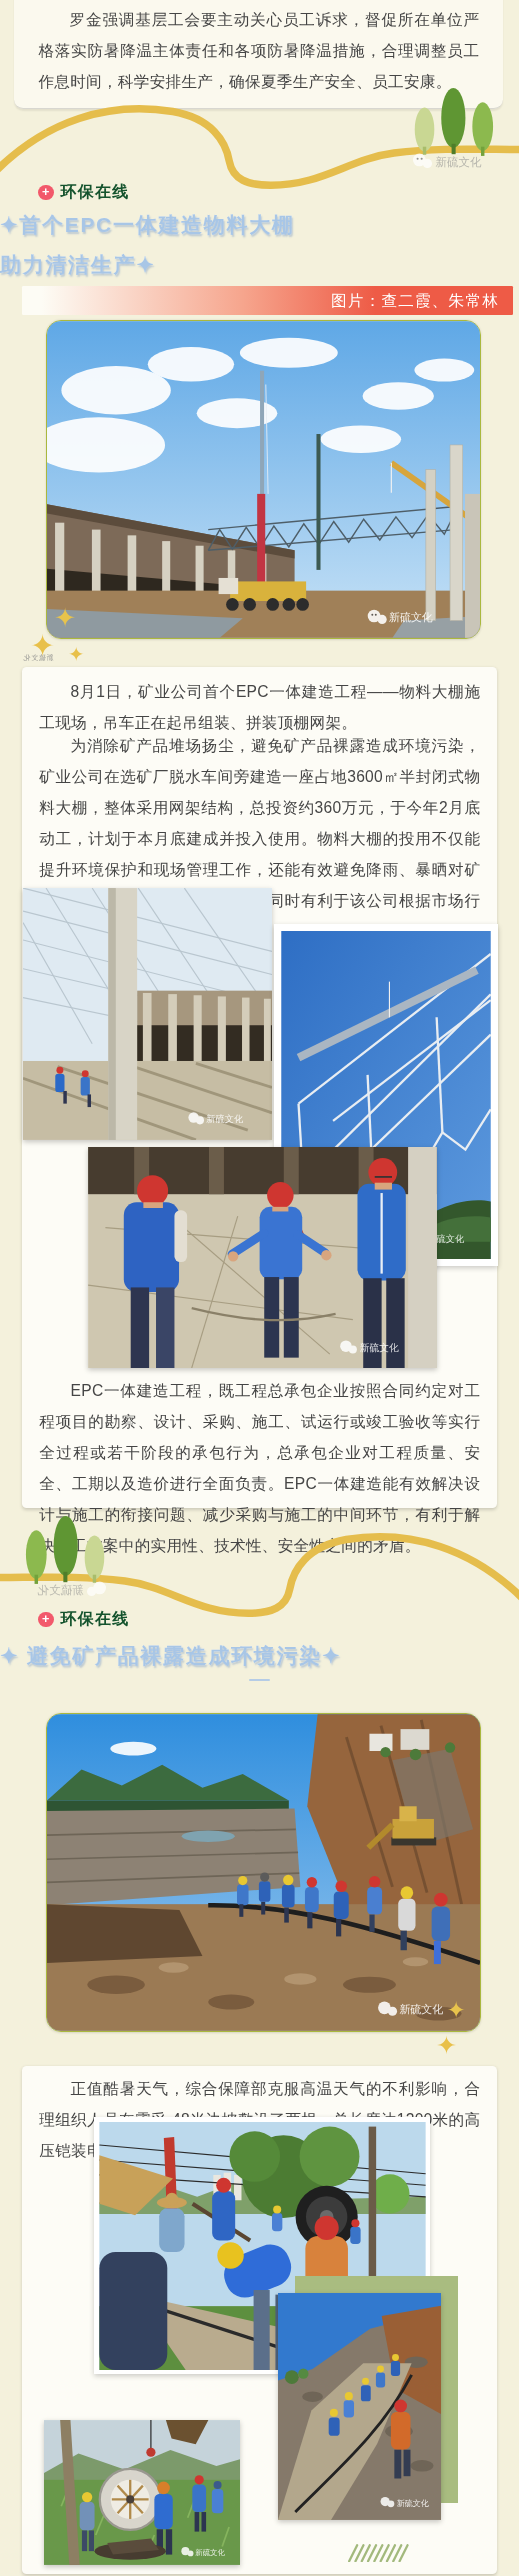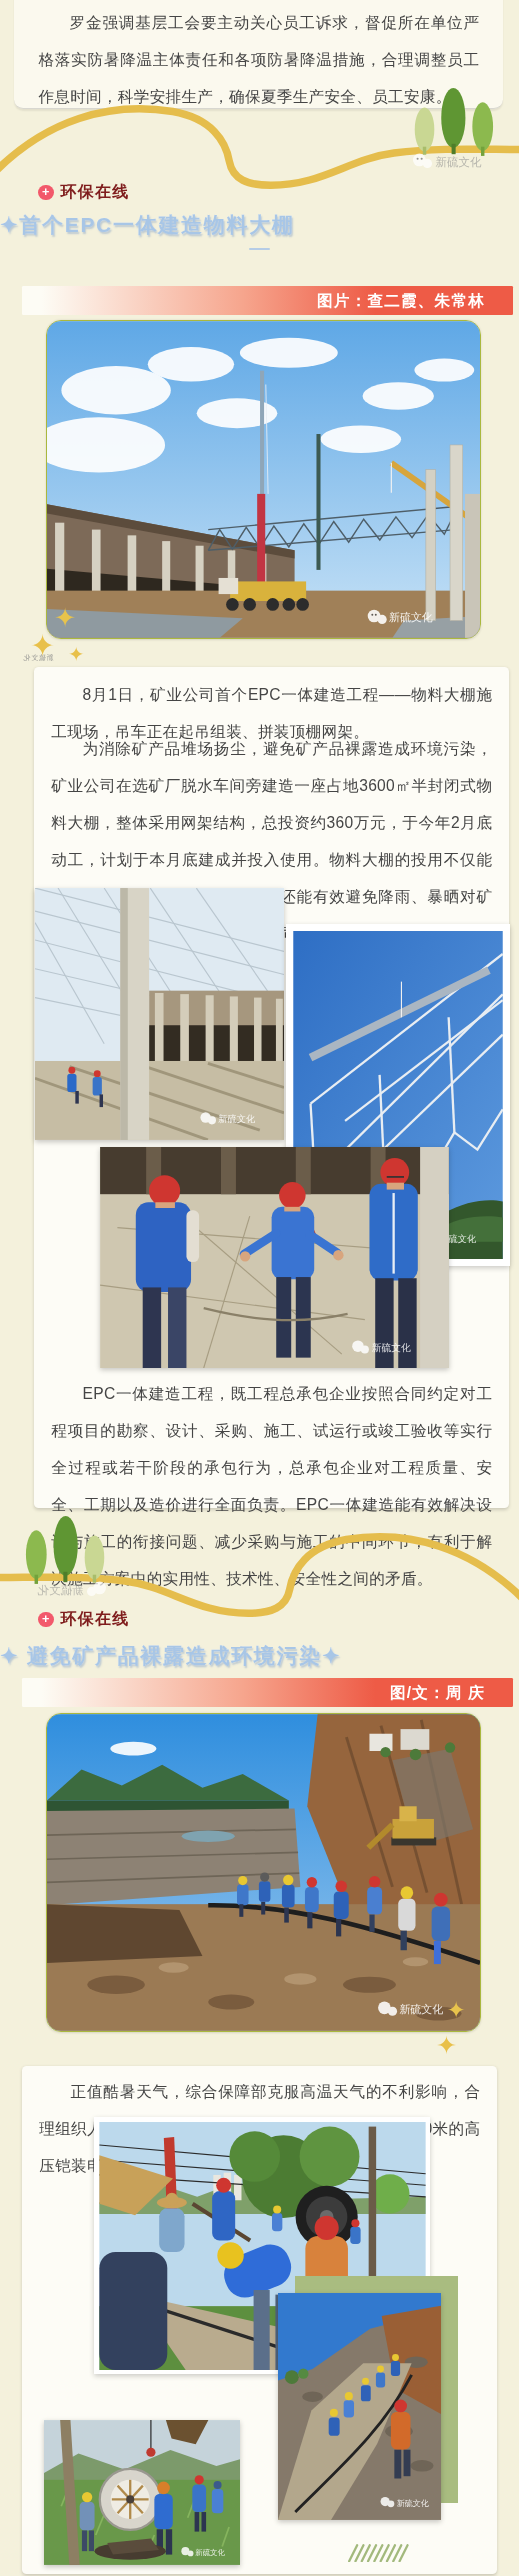--- a/index.html
+++ b/index.html
@@ -1,31 +1,31 @@
 <!DOCTYPE html>
 <html style="font-size:9.2px"><head>
 <meta charset="utf-8">
 <style>
   html,body{margin:0;padding:0;}
   body{font-family:"Liberation Sans",sans-serif;}
   .page{position:relative;width:519px;height:2576px;background:#f4f1dc;overflow:hidden;margin:0 auto;}
   .abs{position:absolute;}
   .card{background:#fdfcf6;border-radius:4.6px;box-shadow:0 1.2px 3.5px rgba(0,0,0,.16);}
-  .para{font-size:15.6px;line-height:37px;color:#454545;text-align:justify;text-indent:2em;letter-spacing:0.3px;}
+  .para{font-size:15.6px;line-height:31px;color:#454545;text-align:justify;text-indent:2em;letter-spacing:0.3px;}
   .card-top{background:#fbf9ee;border-bottom:1.2px solid #d8d7d0;border-radius:0 0 9.2px 9.2px;box-shadow:0 1.2px 1.7px rgba(0,0,0,.07);}
   .sec-header{display:flex;align-items:center;gap:7px;}
   .sec-badge{width:15.6px;height:15.6px;border-radius:50%;background:#f2596b;color:#fff;font-weight:bold;
              font-size:12.7px;line-height:15.6px;text-align:center;}
-  .sec-label{font-size:16px;font-weight:bold;color:#7f1d1d;letter-spacing:1.2px;}
+  .sec-label{font-size:16px;font-weight:bold;color:#14532d;letter-spacing:1.2px;}
   .title{width:100%;text-align:left;font-weight:bold;font-size:21px;letter-spacing:1.7px;color:#a8c6e6;
          text-shadow:1.2px 1.7px 1.7px rgba(125,156,197,.45),0 0 0.6px #fff;}
   .title-dash{width:21px;height:2.3px;background:#b5cce6;border-radius:1.2px;margin:9.2px auto 0;}
   .credit-bar{height:29px;background:linear-gradient(90deg,#fdfcf5 4%,#f6a58d 45%,#ee5b46 72%,#ee5b46 100%);
               text-align:right;border-radius:1.2px;}
-  .credit-text{color:#ffffff;font-weight:bold;font-size:15.6px;line-height:29px;padding-right:28px;letter-spacing:1.2px;}
+  .credit-text{color:#ffffff;font-weight:normal;font-size:15.6px;line-height:29px;padding-right:14px;letter-spacing:1.2px;}
   .photo-main{border:1.2px solid #aab83e;border-radius:15px;overflow:hidden;box-shadow:0 0.6px 2.3px rgba(0,0,0,.12);}
   .pframe{background:#ffffff;box-shadow:0 1.7px 5.2px rgba(0,0,0,.20);}
   .pshadow{box-shadow:0 1.7px 5.2px rgba(0,0,0,.22);}
   .sparkle{color:#e8c04a;line-height:1;}
   .wm-mini{font-size:7px;color:#9a9a96;transform:scaleX(-1);letter-spacing:0.6px;}
   svg{display:block;}
 </style>
 </head>
 <body>
 
@@ -56,20 +56,21 @@
     </svg>
   </div>
 
   <div class="abs sec-header" style="left:38px;top:182px;">
     <div class="sec-badge">+</div>
     <div class="sec-label">环保在线</div>
   </div>
 
   <div class="abs" style="left:0;top:211px;width:519px;">
     <div class="title">✦首个EPC一体建造物料大棚</div>
+    <div class="title" style="margin-top:11.5px;">助力清洁生产✦</div>
     <div class="title-dash"></div>
   </div>
 
   <div class="abs credit-bar" style="left:22px;top:286px;width:491px;">
     <div class="credit-text">图片：查二霞、朱常林</div>
   </div>
 
   <div class="abs photo-main" style="left:46px;top:320px;width:433px;height:317px;">
     <svg width="433" height="317" viewBox="0 0 752 550">
       <defs>
@@ -142,21 +143,21 @@
         <text x="594" y="521" font-size="19" fill="#ffffff">新硫文化</text>
       </g>
       <text x="12" y="532" font-size="46" fill="#e8c34c">✦</text>
     </svg>
   </div>
 
   <div class="abs sparkle" style="left:30px;top:631px;font-size:30px;">✦</div>
   <div class="abs sparkle" style="left:68px;top:645px;font-size:19.6px;">✦</div>
   <div class="abs wm-mini" style="left:23px;top:653px;">新硫文化</div>
 
-  <div class="abs card" style="left:34px;top:667px;width:475px;height:841px;">
+  <div class="abs card" style="left:22px;top:667px;width:475px;height:841px;">
     <div class="abs para" style="left:17.3px;top:9.2px;width:441px;">8月1日，矿业公司首个EPC一体建造工程——物料大棚施工现场，吊车正在起吊组装、拼装顶棚网架。</div>
     <div class="abs para" style="left:17.3px;top:63px;width:441px;">为消除矿产品堆场扬尘，避免矿产品裸露造成环境污染，矿业公司在选矿厂脱水车间旁建造一座占地3600㎡半封闭式物料大棚，整体采用网架结构，总投资约360万元，于今年2月底动工，计划于本月底建成并投入使用。物料大棚的投用不仅能提升环境保护和现场管理工作，还能有效避免降雨、暴晒对矿产品品位、水份、质量的影响，同时有利于该公司根据市场行情调控供求关系、实施精细配矿。</div>
 
     <div class="abs pshadow" style="left:1.2px;top:221px;width:249px;height:252px;overflow:hidden;">
       <svg width="249" height="252" viewBox="0 0 432 437">
         <rect width="432" height="437" fill="#dfeaf2"></rect>
         <g stroke="#b9c6cf" stroke-width="2" fill="none">
           <path d="M0,40 L432,150 M0,90 L432,200 M0,140 L432,240 M0,0 L432,110"></path>
           <path d="M40,0 L200,260 M120,0 L280,250 M200,0 L360,240 M280,0 L432,220 M0,60 L120,270"></path>
           <path d="M0,190 L432,280"></path>
@@ -312,23 +313,20 @@
   <div class="abs sec-header" style="left:38px;top:1609px;">
     <div class="sec-badge">+</div>
     <div class="sec-label">环保在线</div>
   </div>
 
   <div class="abs" style="left:0;top:1642px;width:519px;">
     <div class="title">✦ 避免矿产品裸露造成环境污染✦</div>
     <div class="title-dash"></div>
   </div>
 
-  <div class="abs credit-bar" style="left:22px;top:1678px;width:491px;">
-    <div class="credit-text">图/文：周  庆</div>
-  </div>
 
   <div class="abs photo-main" style="left:46px;top:1713px;width:433px;height:317px;">
     <svg width="433" height="317" viewBox="0 0 752 550">
       <defs>
           <linearGradient id="sky3" x1="0" y1="0" x2="0" y2="1">
         <stop offset="0" stop-color="#2f8ede"></stop>
             <stop offset="1" stop-color="#9cc9ef"></stop>
           </linearGradient>
         </defs>
       <rect width="752" height="550" fill="url(#sky3)"></rect>

